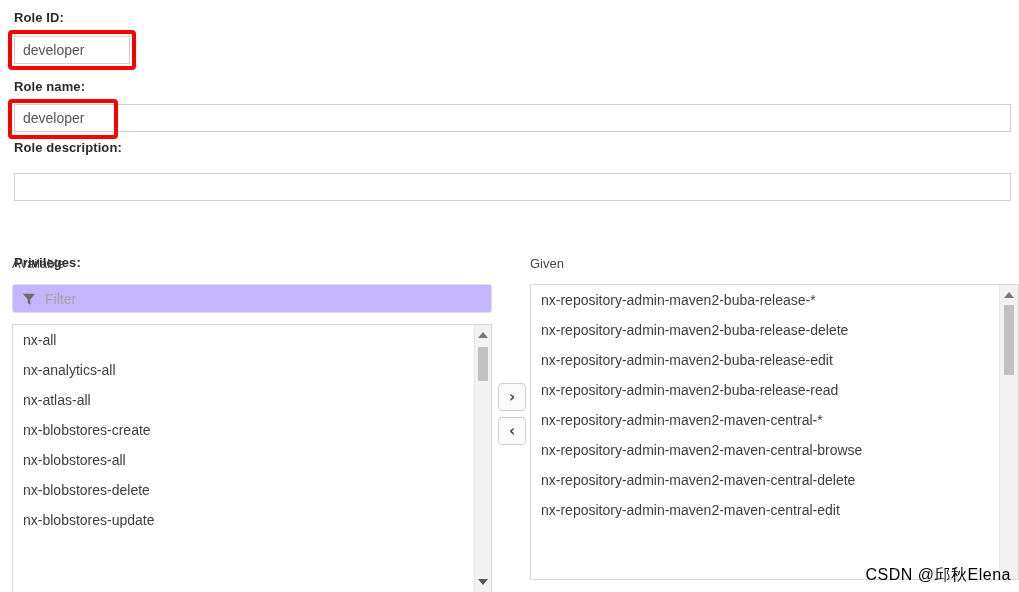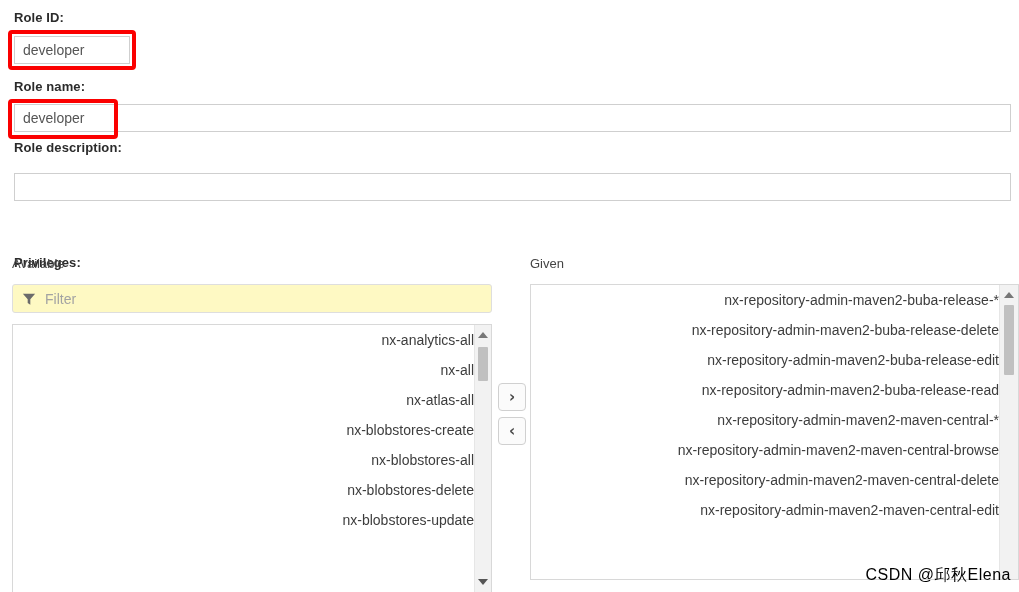--- a/index.html
+++ b/index.html
@@ -62,21 +62,21 @@
     white-space: nowrap;
   }
 
   
   .filter-wrap {
     position: absolute;
     left: 12px;
     top: 284px;
     width: 480px;
     height: 29px;
-    background: #fef9c3;
+    background: #c4b5fd;
     border: 1px solid #dedede;
     border-radius: 3px;
     display: flex;
     align-items: center;
     padding-left: 9px;
   }
   .funnel-icon {
     width: 14px;
     height: 14px;
     flex: 0 0 auto;
@@ -115,21 +115,20 @@
     top: 284px;
     width: 489px;
     height: 296px;
   }
   .list-scrollport {
     position: absolute;
     left: 0;
     top: 0;
     bottom: 0;
     overflow: hidden;
-    text-align: right;
   }
   #available-listbox .list-scrollport { right: 17px; }
   #given-listbox .list-scrollport { right: 19px; }
 
   .list-item {
     height: 30px;
     line-height: 30px;
     padding-left: 10px;
     font-size: 14px;
     color: #3d3d3d;
@@ -244,22 +243,22 @@
 <div class="filter-wrap">
   <svg class="funnel-icon" viewBox="0 0 16 16">
     <polygon points="1,2 15,2 9.5,8.2 9.5,14.5 6.5,12.6 6.5,8.2" fill="#6b6b6b"></polygon>
   </svg>
   <input class="filter-input" type="text" placeholder="Filter" style="">
 </div>
 
 <div class="listbox" id="available-listbox">
   <div class="list-scrollport">
     <div id="available-items">
+        <div class="list-item">nx-all</div>
         <div class="list-item">nx-analytics-all</div>
-        <div class="list-item">nx-all</div>
         <div class="list-item">nx-atlas-all</div>
         <div class="list-item">nx-blobstores-create</div>
         <div class="list-item">nx-blobstores-all</div>
         <div class="list-item">nx-blobstores-delete</div>
         <div class="list-item">nx-blobstores-update</div>
       </div>
   </div>
   <div class="scrollbar">
     <div class="sb-arrow up">
       <span class="tri up"></span>

